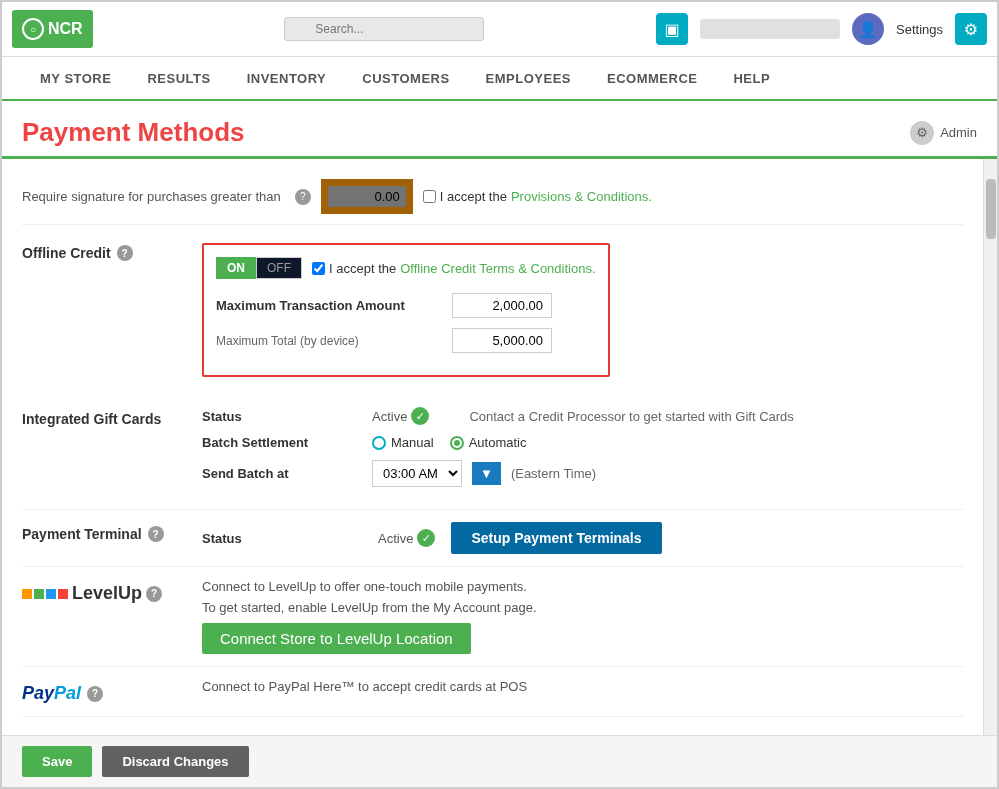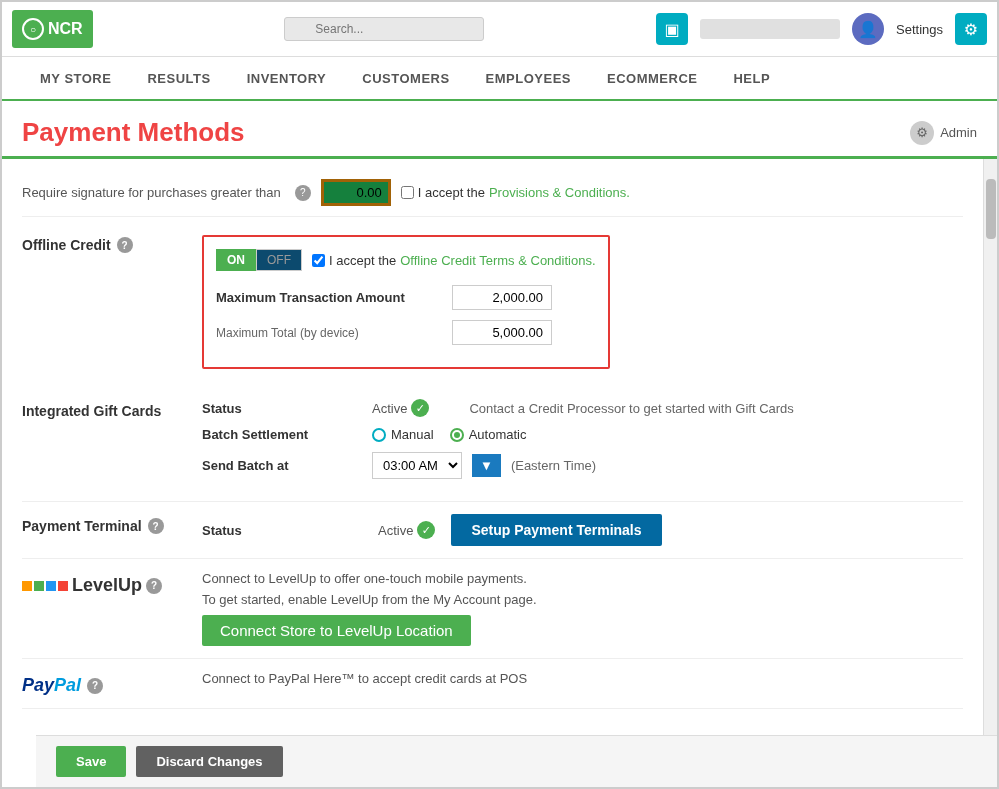--- a/index.html
+++ b/index.html
@@ -192,26 +192,26 @@
       width: 16px; height: 16px;
       border-radius: 50%;
       background: #999;
       color: #fff;
       font-size: 10px;
       align-items: center;
       justify-content: center;
       cursor: pointer;
     }
     .sig-input {
-      border: 3px solid #a16207;
+      border: 7px solid #a16207;
       padding: 3px 6px;
-      width: 70px;
+      width: 92px;
       text-align: right;
       font-size: 13px;
-      background: #15803d;
+      background: #737373;
     }
     .provisions-link {
       color: #4caf50;
       text-decoration: none;
       font-size: 13px;
     }
     .checkbox-label {
       display: flex;
       align-items: center;
       gap: 4px;
@@ -239,21 +239,21 @@
     .toggle-on {
       background: #4caf50;
       color: #fff;
       font-weight: bold;
       font-size: 12px;
       padding: 3px 10px;
       cursor: pointer;
       border: 1px solid #4caf50;
     }
     .toggle-off {
-      background: #0c4a6e;
+      background: #0f172a;
       color: #999;
       font-size: 12px;
       padding: 3px 10px;
       cursor: pointer;
       border: 1px solid #ccc;
     }
     .offline-link {
       color: #4caf50;
       text-decoration: none;
     }
@@ -420,21 +420,20 @@
       color: #555;
     }
 
     
     .footer-bar {
       background: #f5f5f5;
       border-top: 1px solid #ddd;
       padding: 10px 20px;
       display: flex;
       gap: 10px;
-      margin-left: 34px;
     }
     .btn-save {
       background: #4caf50;
       color: #fff;
       border: none;
       padding: 8px 20px;
       font-size: 13px;
       font-weight: bold;
       cursor: pointer;
       border-radius: 2px;

